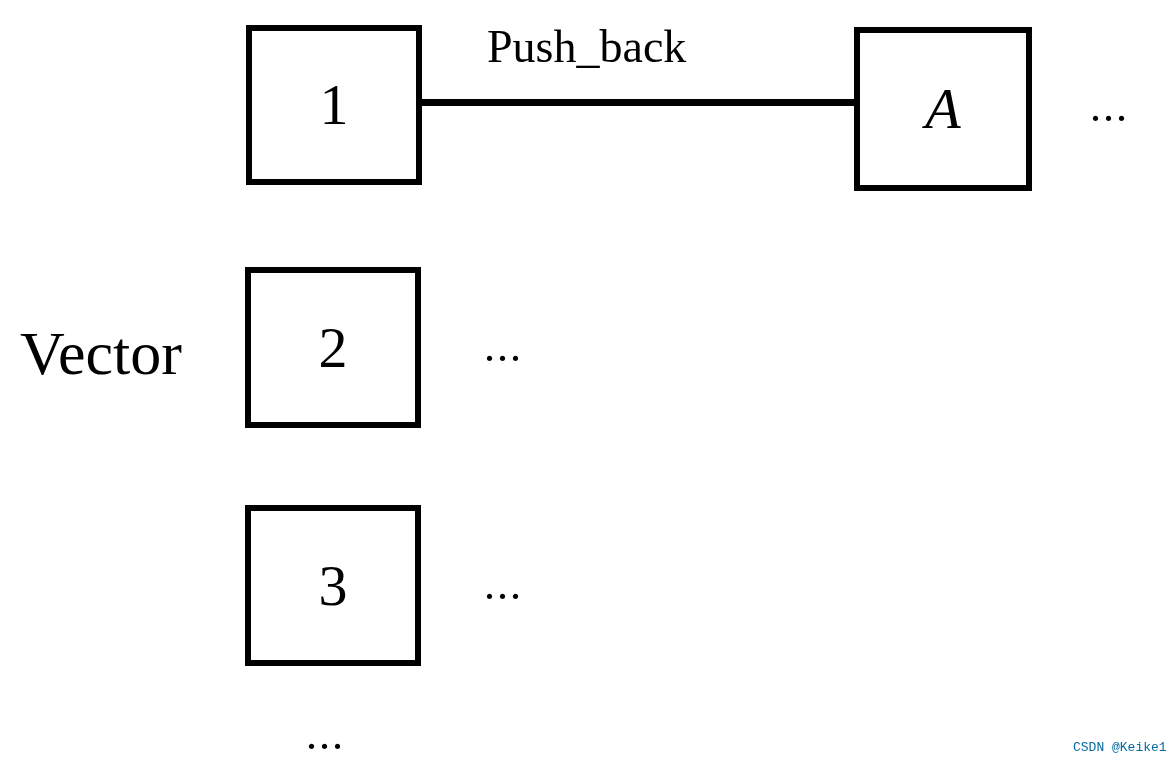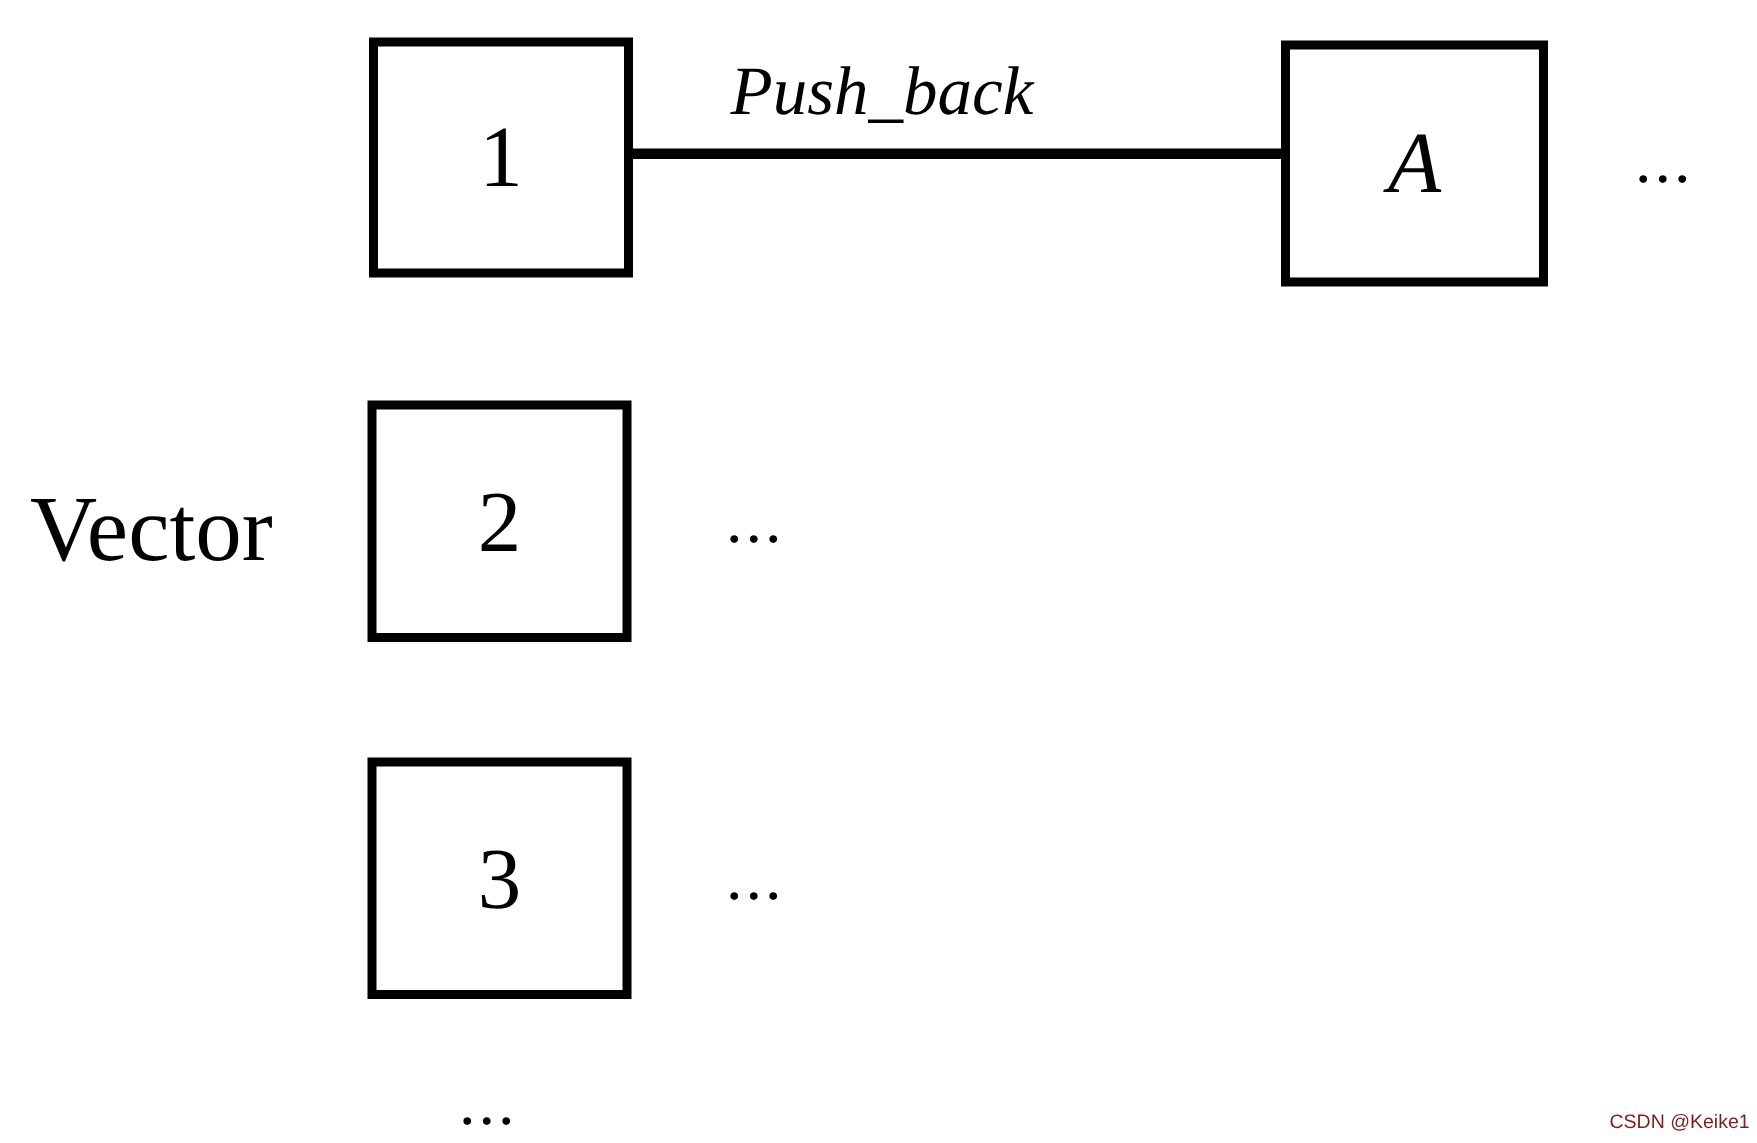--- a/index.html
+++ b/index.html
@@ -58,38 +58,38 @@
     position: absolute;
     font-family: "Liberation Serif", serif;
     font-size: 44px;
     line-height: 1;
     letter-spacing: 2px;
     color: #000000;
     white-space: nowrap;
   }
   .watermark {
     position: absolute;
-    font-family: Liberation Sans, sans-serif;
+    font-family: Liberation Mono, monospace;
     font-size: 13px;
-    color: #7f1d1d;
+    color: #0369a1;
     white-space: nowrap;
   }
 </style>
 </head>
 <body>
 
 <div id="canvas">
 
   <div class="box" style="left:246px; top:25px; width:176px; height:160px;">
     <span class="box-label">1</span>
   </div>
 
   <div class="connector" style="left:420px; top:99px; width:436px; height:7px;"></div>
 
-  <div class="edge-label" style="left:487px; top:38px;font-style:italic;">Push_back</div>
+  <div class="edge-label" style="left:487px; top:24px;">Push_back</div>
 
   <div class="box" style="left:854px; top:27px; width:178px; height:164px;">
     <span class="box-label italic">A</span>
   </div>
 
   <div class="ellipsis" style="left:1090px; top:85px;">...</div>
 
   <div class="side-label" style="left:20px; top:322px;">Vector</div>
 
   <div class="box" style="left:245px; top:267px; width:176px; height:161px;">

